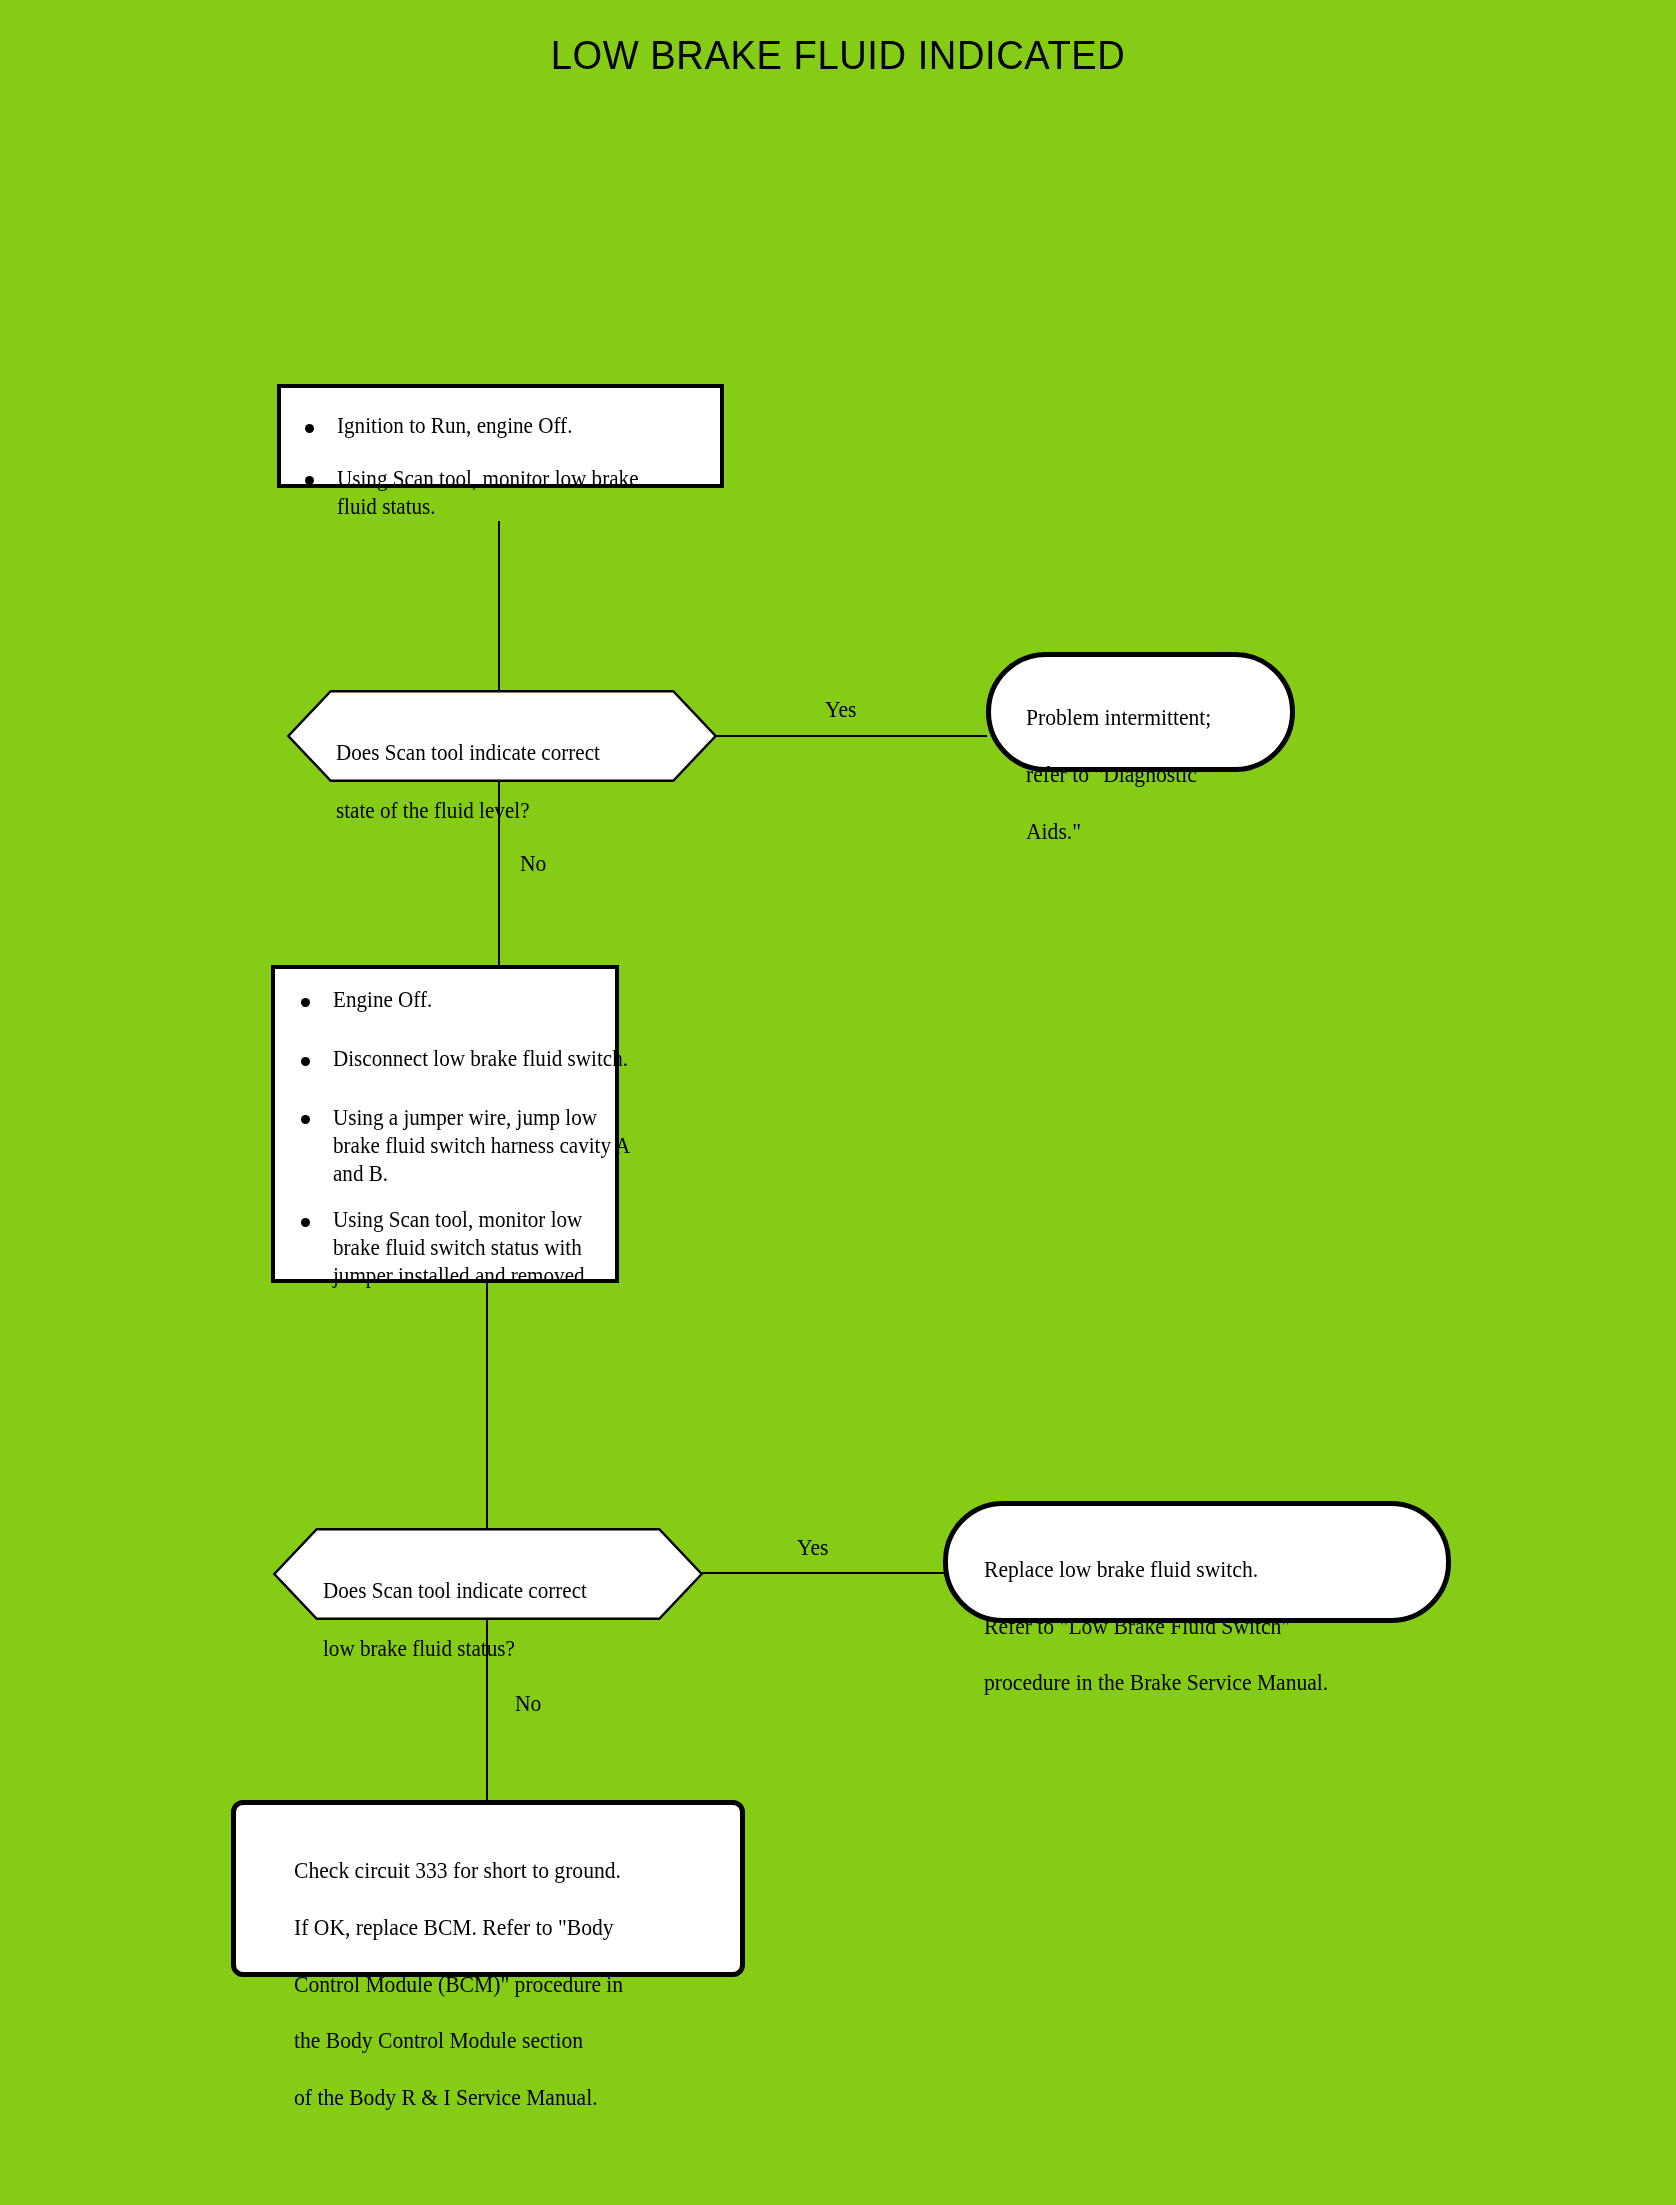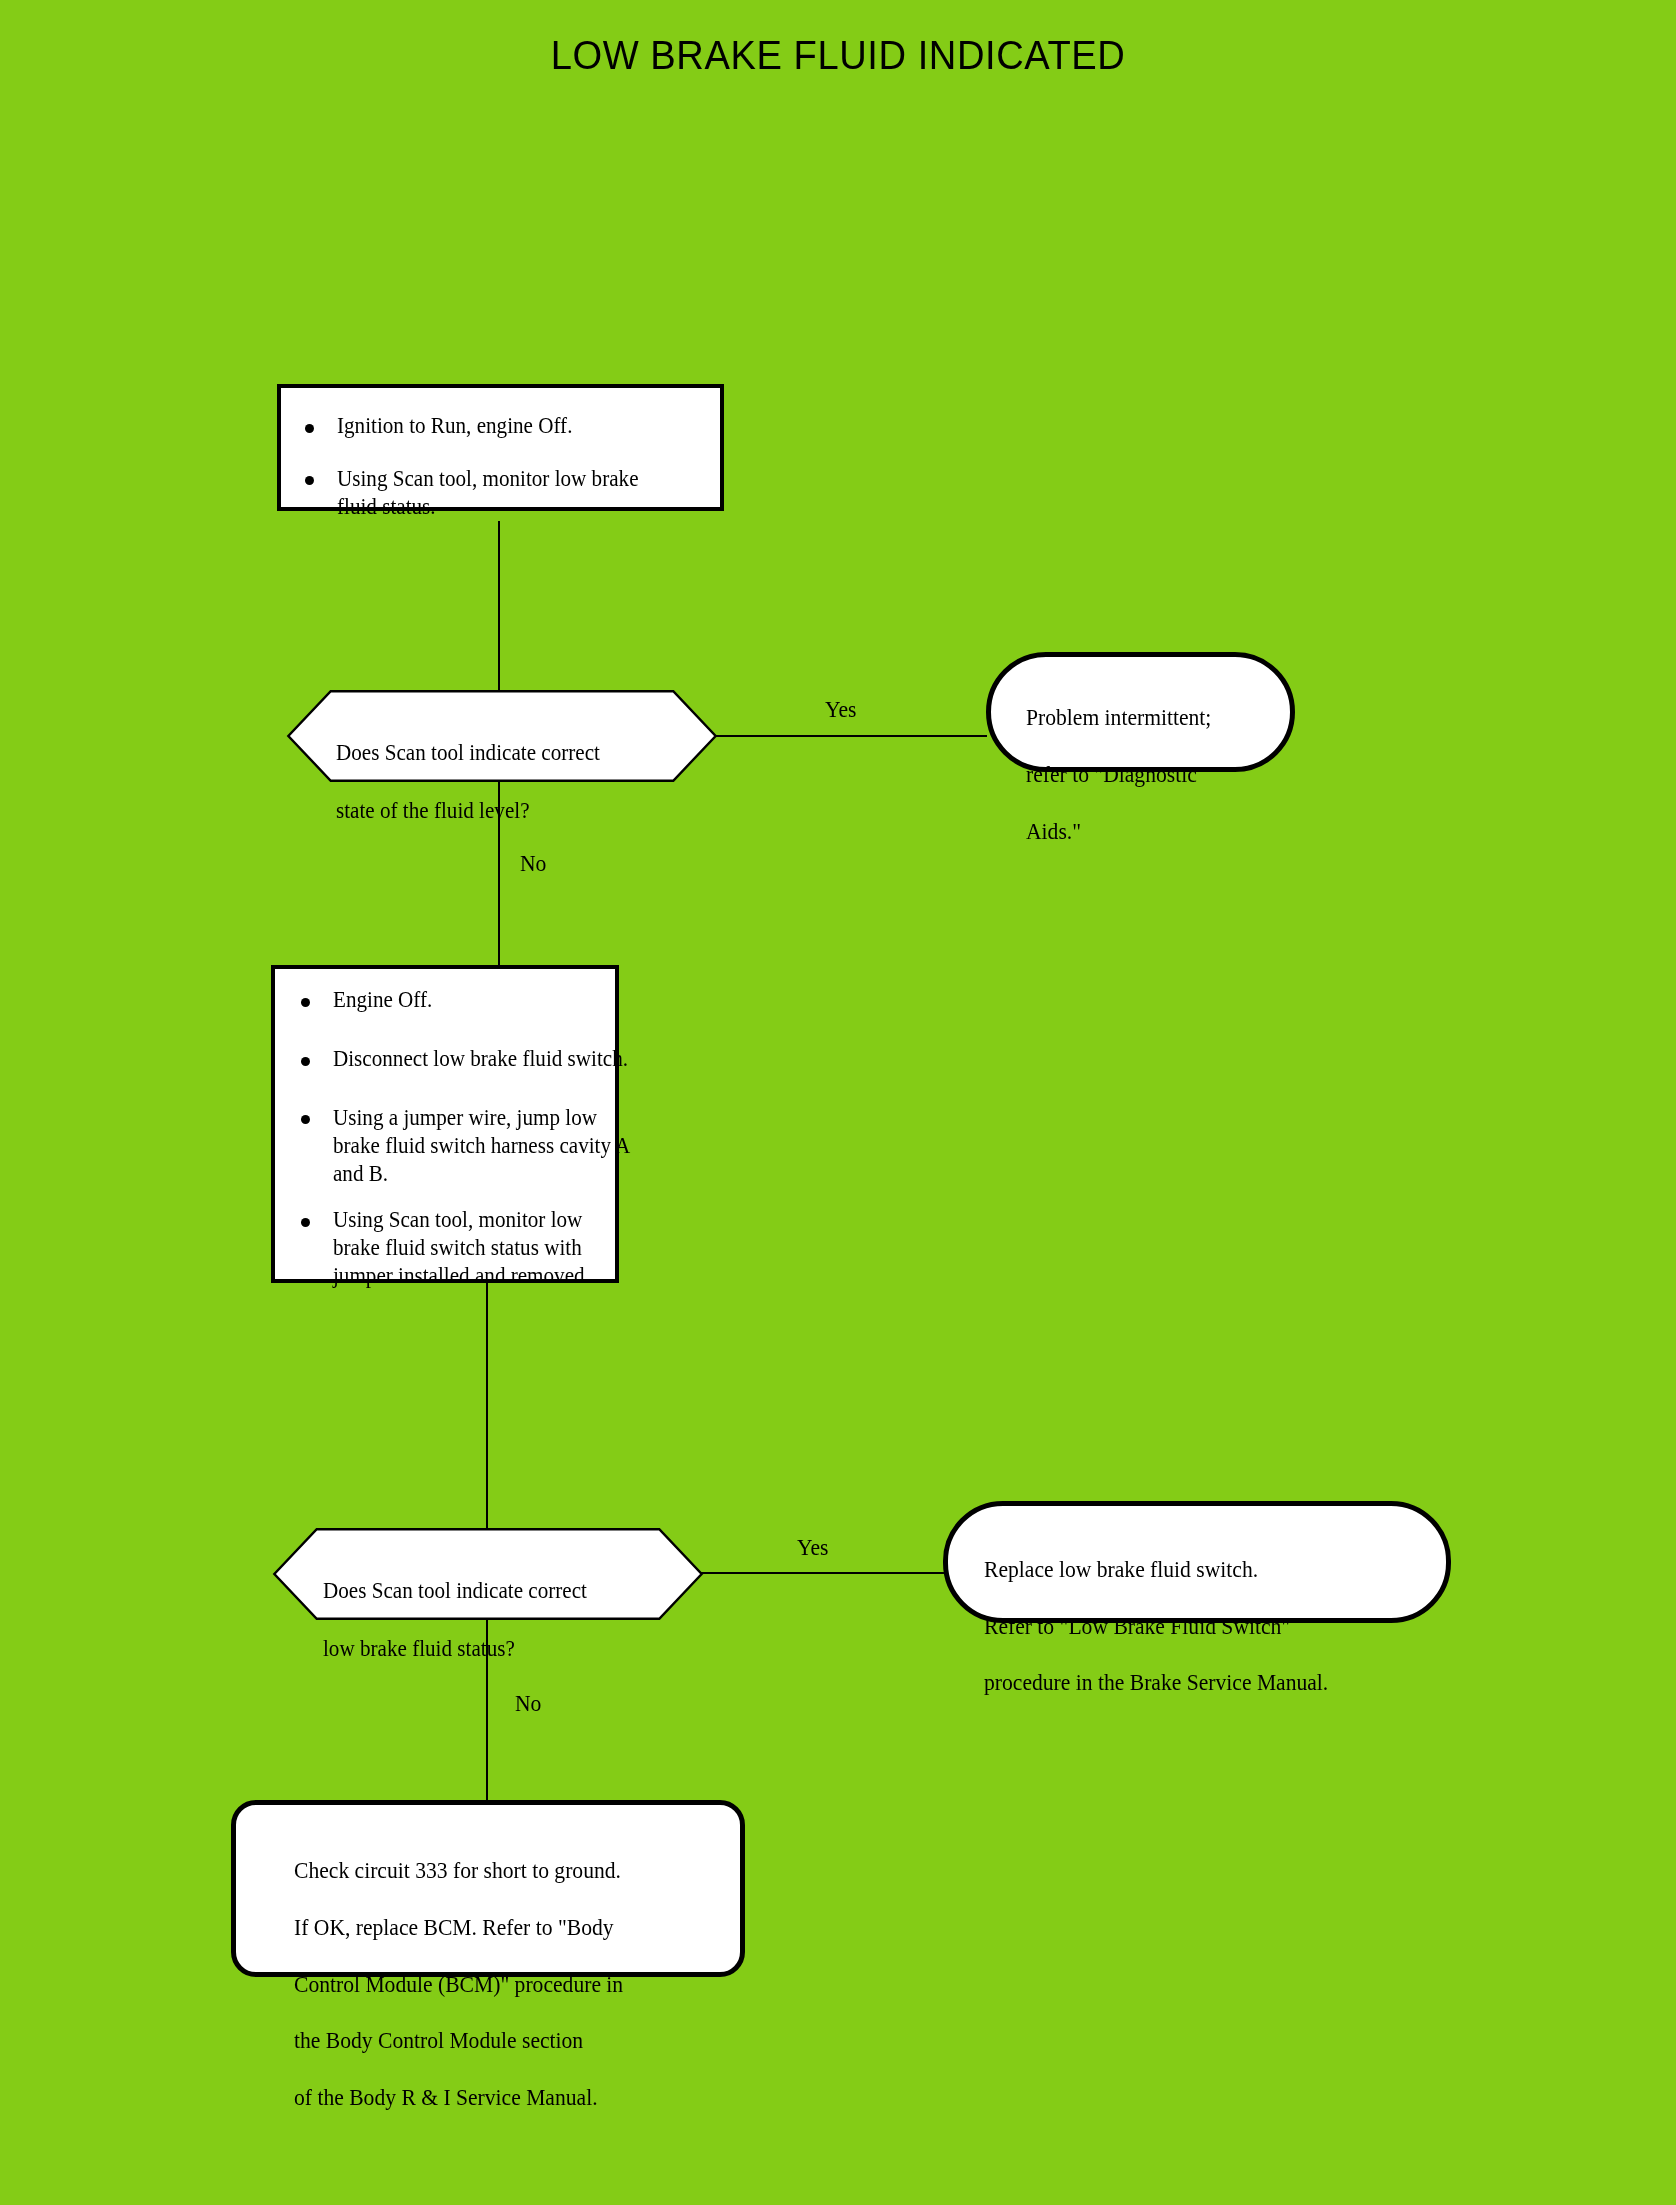--- a/index.html
+++ b/index.html
@@ -113,21 +113,21 @@
     white-space: nowrap;
   }
 </style>
 </head>
 <body>
 
 <div id="page">
 
   <div class="title">LOW BRAKE FLUID INDICATED</div>
 
-  <div class="proc-box" style="left:277px; top:384px; width:447px; height:127px;">
+  <div class="proc-box" style="left:277px; top:384px; width:447px; height:104px;">
     <div class="bullet-dot" style="left:24px; top:36px;"></div>
     <div class="bullet-item" style="position:absolute; left:56px; top:24px; width:413px;">
       <span class="bullet-text">Ignition to Run, engine Off.</span>
     </div>
 
     <div class="bullet-dot" style="left:24px; top:88px;"></div>
     <div class="bullet-item" style="position:absolute; left:56px; top:77px; width:413px;">
       <span class="bullet-text">Using Scan tool, monitor low brake</span>
       <span class="bullet-text">fluid status.</span>
     </div>
@@ -205,21 +205,21 @@
     <div class="terminal-text" style="left:36px; top:20.7px; width:462px;">
       <span style="display:block;">Replace low brake fluid switch.</span>
       <span style="display:block;">Refer to "Low Brake Fluid Switch"</span>
       <span style="display:block;">procedure  in the Brake Service Manual.</span>
     </div>
   </div>
 
   <div class="v-line" style="left:486px; top:1620px; height:182px;"></div>
   <div class="edge-label" style="left:515px; top:1691px;">No</div>
 
-  <div class="terminal" style="left:231px; top:1800px; width:514px; height:177px; border-radius:25px;">
+  <div class="terminal" style="left:231px; top:1800px; width:514px; height:177px; border-radius:12px;">
     <div class="terminal-text" style="left:58px; top:23px; width:444px;">
       <span style="display:block;">Check circuit 333 for short to ground.</span>
       <span style="display:block;">If OK, replace BCM. Refer to "Body</span>
       <span style="display:block;">Control Module (BCM)" procedure in</span>
       <span style="display:block;">the Body Control Module section</span>
       <span style="display:block;">of the Body R &amp; I Service Manual.</span>
     </div>
   </div>
 
 </div>

